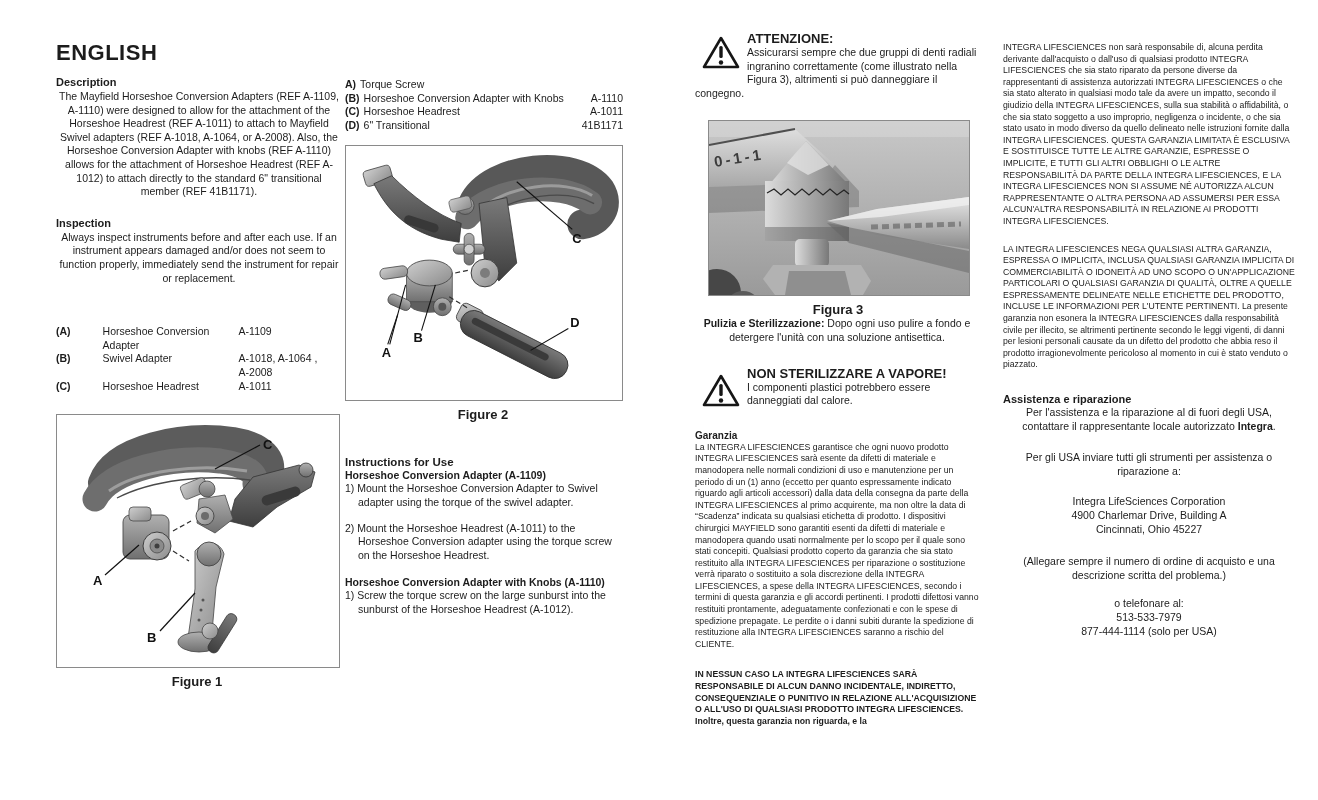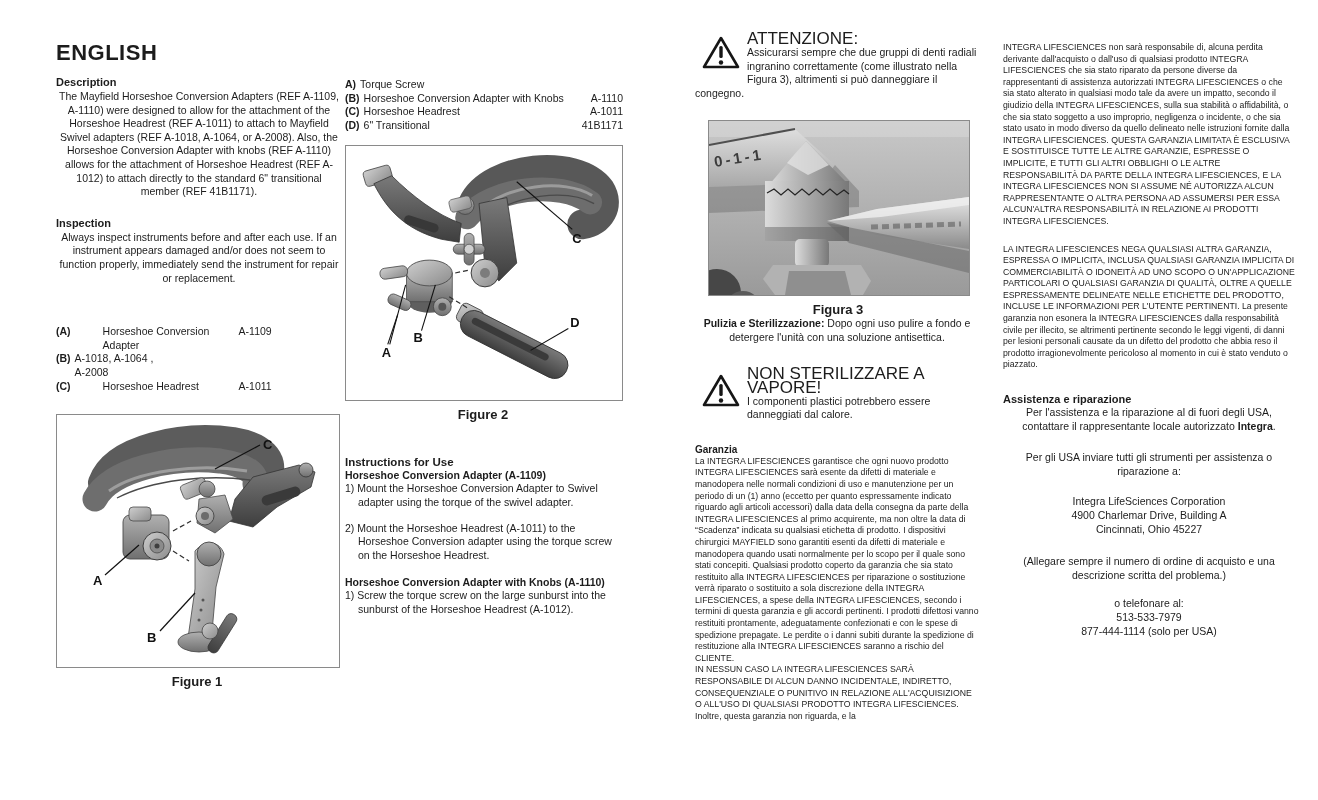--- a/index.html
+++ b/index.html
@@ -37,30 +37,30 @@
   
   .instr-title{font-size:11.5px;font-weight:bold;margin:34px 0 0 0;}
   .instr-sub{font-size:10.5px;font-weight:bold;margin:1px 0 0 0;}
   .instr-sub2{font-size:10.5px;font-weight:bold;margin:14px 0 0 0;}
   .step{font-size:10.5px;line-height:13.6px;margin:1px 0 12px 0;
         padding-left:13px;text-indent:-13px;}
 
   
   .warnblock{overflow:visible;}
   .warn-icon{float:left;width:40px;height:38px;margin:2px 6px 4px 6px;}
-  .warn-title{font-size:17px;font-weight:normal;line-height:14px;}
+  .warn-title{font-size:13px;font-weight:bold;line-height:14px;}
   .warn-body{font-size:10.5px;line-height:13.6px;}
 
   
   #fig3photo{width:260px;height:174px;margin:20px 0 0 13px;border:1px solid #8a8a8a;display:block;}
   #fig3cap{width:260px;margin-left:13px;}
 
   .pulizia{}
   .garanzia-h{font-size:10px;font-weight:bold;margin:22px 0 1px 0;}
-  .gar-p2{}
+  .gar-p2{margin-top:19px;font-weight:bold;}
 
   
   #col4 .legal2{margin-top:16px;}
   .assist-h{font-size:11px;font-weight:bold;margin:22px 0 1px 0;}
   .usa-line{margin-top:18px;}
   .center-block{text-align:center;font-size:10.5px;line-height:13.8px;}
   .addr{margin-top:17px;}
   .note{margin-top:18px;}
   .phones{margin-top:15px;}
   b{font-weight:bold;}
@@ -78,20 +78,21 @@
   <p class="body-text">Always inspect instruments before and after each use. If an instrument appears damaged and/or does not seem to function properly, immediately send the instrument for repair or replacement.</p>
 
   <div class="parts p1">
     <div class="prow">
       <span class="pkey">(A)</span>
       <span class="pname">Horseshoe Conversion Adapter</span>
       <span class="pref">A-1109</span>
     </div>
     <div class="prow">
       <span class="pkey">(B)</span>
+      <span class="pname">Swivel Adapter</span>
       <span class="pref">A-1018, A-1064 ,
 A-2008</span>
     </div>
     <div class="prow">
       <span class="pkey">(C)</span>
       <span class="pname">Horseshoe Headrest</span>
       <span class="pref">A-1011</span>
     </div>
   </div>
 

